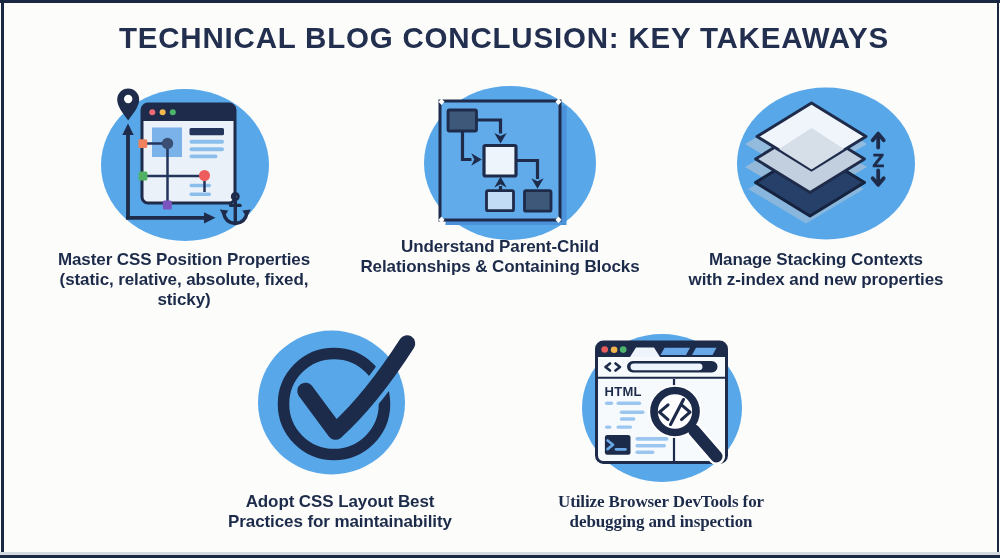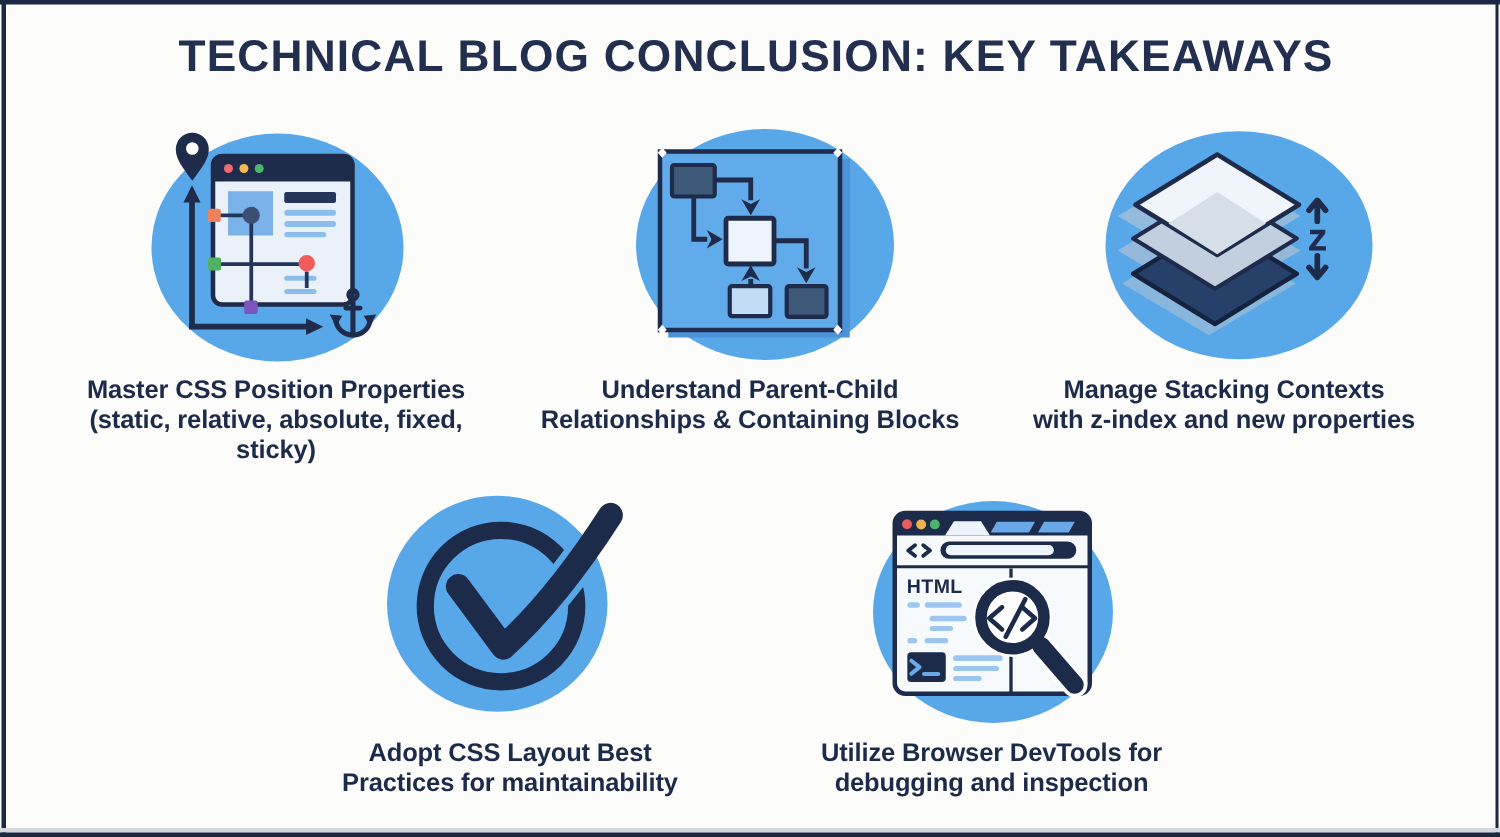--- a/index.html
+++ b/index.html
@@ -158,16 +158,16 @@
   <circle cx="675" cy="411.5" r="21" fill="#ffffff" stroke="#1d2b4a" stroke-width="7.7"></circle>
   <g stroke="#1d2b4a" stroke-width="3.1" fill="none" stroke-linecap="round" stroke-linejoin="round">
     <path d="M668,404.8 L659.5,412.2 L668,419.6"></path>
     <path d="M681.5,404.8 L690,412.2 L681.5,419.6"></path>
     <path d="M683.5,399.5 L670.5,424.5"></path>
   </g>
 </g>
 </svg>
 
 <div class="cap" style="left:-16px;top:250px;">Master CSS Position Properties<br>(static, relative, absolute, fixed,<br>sticky)</div>
-<div class="cap" style="left:300px;top:250px;">Understand Parent-Child<br>Relationships &amp; Containing Blocks</div>
+<div class="cap" style="left:300px;top:237px;">Understand Parent-Child<br>Relationships &amp; Containing Blocks</div>
 <div class="cap" style="left:616px;top:250px;">Manage Stacking Contexts<br>with z-index and new properties</div>
 <div class="cap" style="left:140px;top:492px;text-align:center;">Adopt CSS Layout Best<br>Practices for maintainability</div>
-<div class="cap" style="left:461px;top:492px;">Utilize Browser DevTools for<br>debugging and inspection</div>
+<div class="cap" style="left:461px;top:492px;font-family:Liberation Serif, serif;">Utilize Browser DevTools for<br>debugging and inspection</div>
 
 </body></html>

